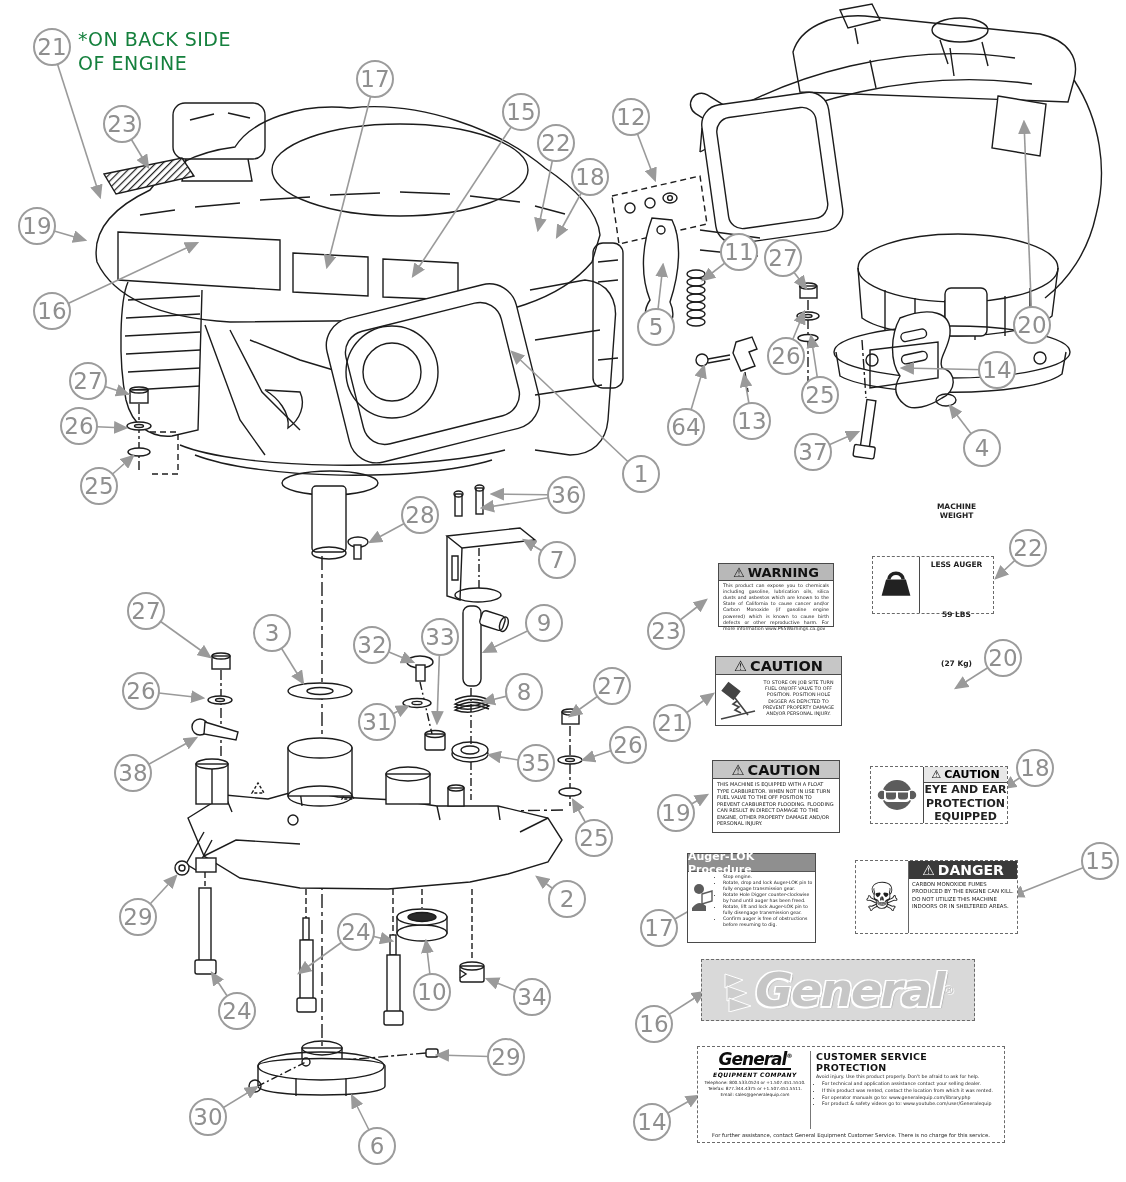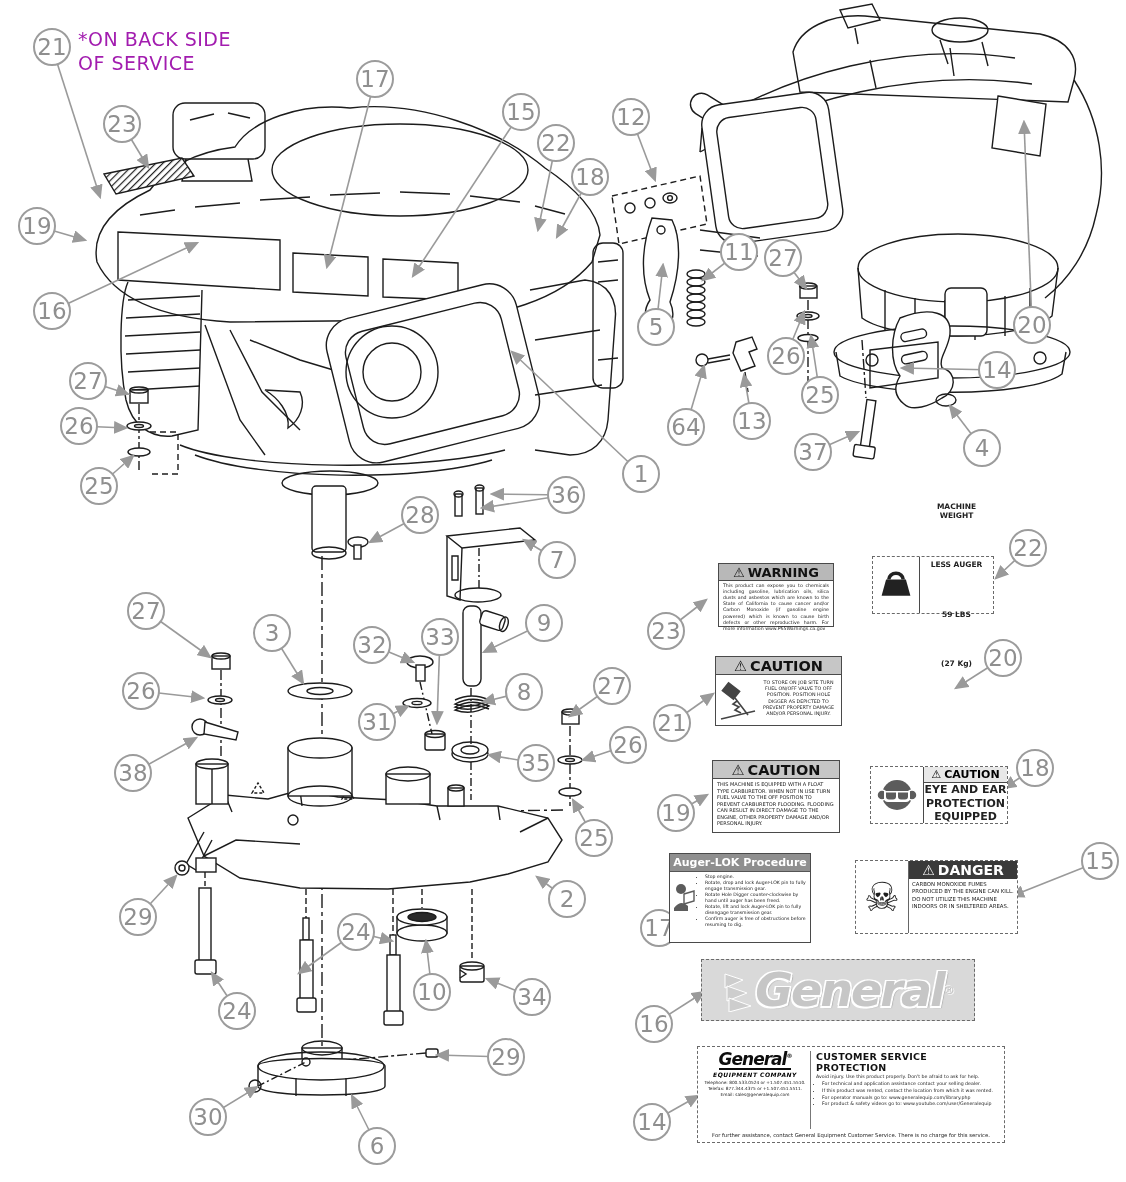--- a/index.html
+++ b/index.html
@@ -1,20 +1,20 @@
 <!DOCTYPE html>
 <html><head>
 <meta charset="utf-8">
 <style>
   html,body{margin:0;padding:0;background:#fff;}
   #page{position:relative;width:1126px;height:1182px;background:#fff;overflow:hidden;
         font-family:"DejaVu Sans",sans-serif;}
 
   
-  .note{position:absolute;left:78px;top:28px;color:#a21caf;font-size:19px;line-height:1.25;
+  .note{position:absolute;left:78px;top:28px;color:#15803d;font-size:19px;line-height:1.25;
         letter-spacing:.5px;font-family:"DejaVu Sans",sans-serif;}
 
   
   .callout{position:absolute;width:38px;height:38px;border:2.4px solid #9c9c9c;border-radius:50%;
            background:#fff;color:#8f8f8f;display:flex;align-items:center;justify-content:center;
            font-size:23px;line-height:1;box-sizing:border-box;}
 
   
   .lbl{position:absolute;background:#fff;box-sizing:border-box;}
   .solidb{border:1.4px solid #4a4a4a;}
@@ -396,21 +396,21 @@
       <line x1="506" y1="1057" x2="437" y2="1055" marker-end="url(#arr)"></line>
       <line x1="208" y1="1117" x2="257" y2="1087" marker-end="url(#arr)"></line>
       <line x1="377" y1="1146" x2="352" y2="1096" marker-end="url(#arr)"></line>
       <line x1="654" y1="1024" x2="704" y2="992" marker-end="url(#arr)"></line>
       <line x1="652" y1="1122" x2="698" y2="1096" marker-end="url(#arr)"></line>
     </g>
   </svg>
 
   <div class="note">
     <div>*ON BACK SIDE</div>
-    <div>OF SERVICE</div>
+    <div>OF ENGINE</div>
   </div>
 
   <div id="callouts">
       <div class="callout" style="left: 33px; top: 28px;">21</div>
       <div class="callout" style="left: 103px; top: 105px;">23</div>
       <div class="callout" style="left: 356px; top: 60px;">17</div>
       <div class="callout" style="left: 502px; top: 93px;">15</div>
       <div class="callout" style="left: 537px; top: 124px;">22</div>
       <div class="callout" style="left: 571px; top: 158px;">18</div>
       <div class="callout" style="left: 612px; top: 98px;">12</div>
@@ -538,21 +538,21 @@
           <span>CAUTION</span>
         </div>
       <div class="txt">
         <div>EYE AND EAR</div>
         <div>PROTECTION</div>
         <div>EQUIPPED</div>
       </div>
     </div>
   </div>
 
-  <div class="lbl solidb a17" style="left:669px;top:853px;width:142px;height:90px">
+  <div class="lbl solidb a17" style="left:687px;top:853px;width:129px;height:90px">
     <div class="hdr">Auger-LOK Procedure</div>
     <div class="body">
       <div class="icon">
         <svg width="26" height="30" viewBox="0 0 26 30">
           <circle cx="9" cy="7" r="5" fill="#5c5c5c"></circle>
           <path d="M2,26 q7,-9 14,-2 v5 h-14 z" fill="#5c5c5c"></path>
           <path d="M12,12 l10,-3 v10 l-10,3 z" fill="#fff" stroke="#5c5c5c" stroke-width="1.4"></path>
         </svg>
       </div>
       <ul>

